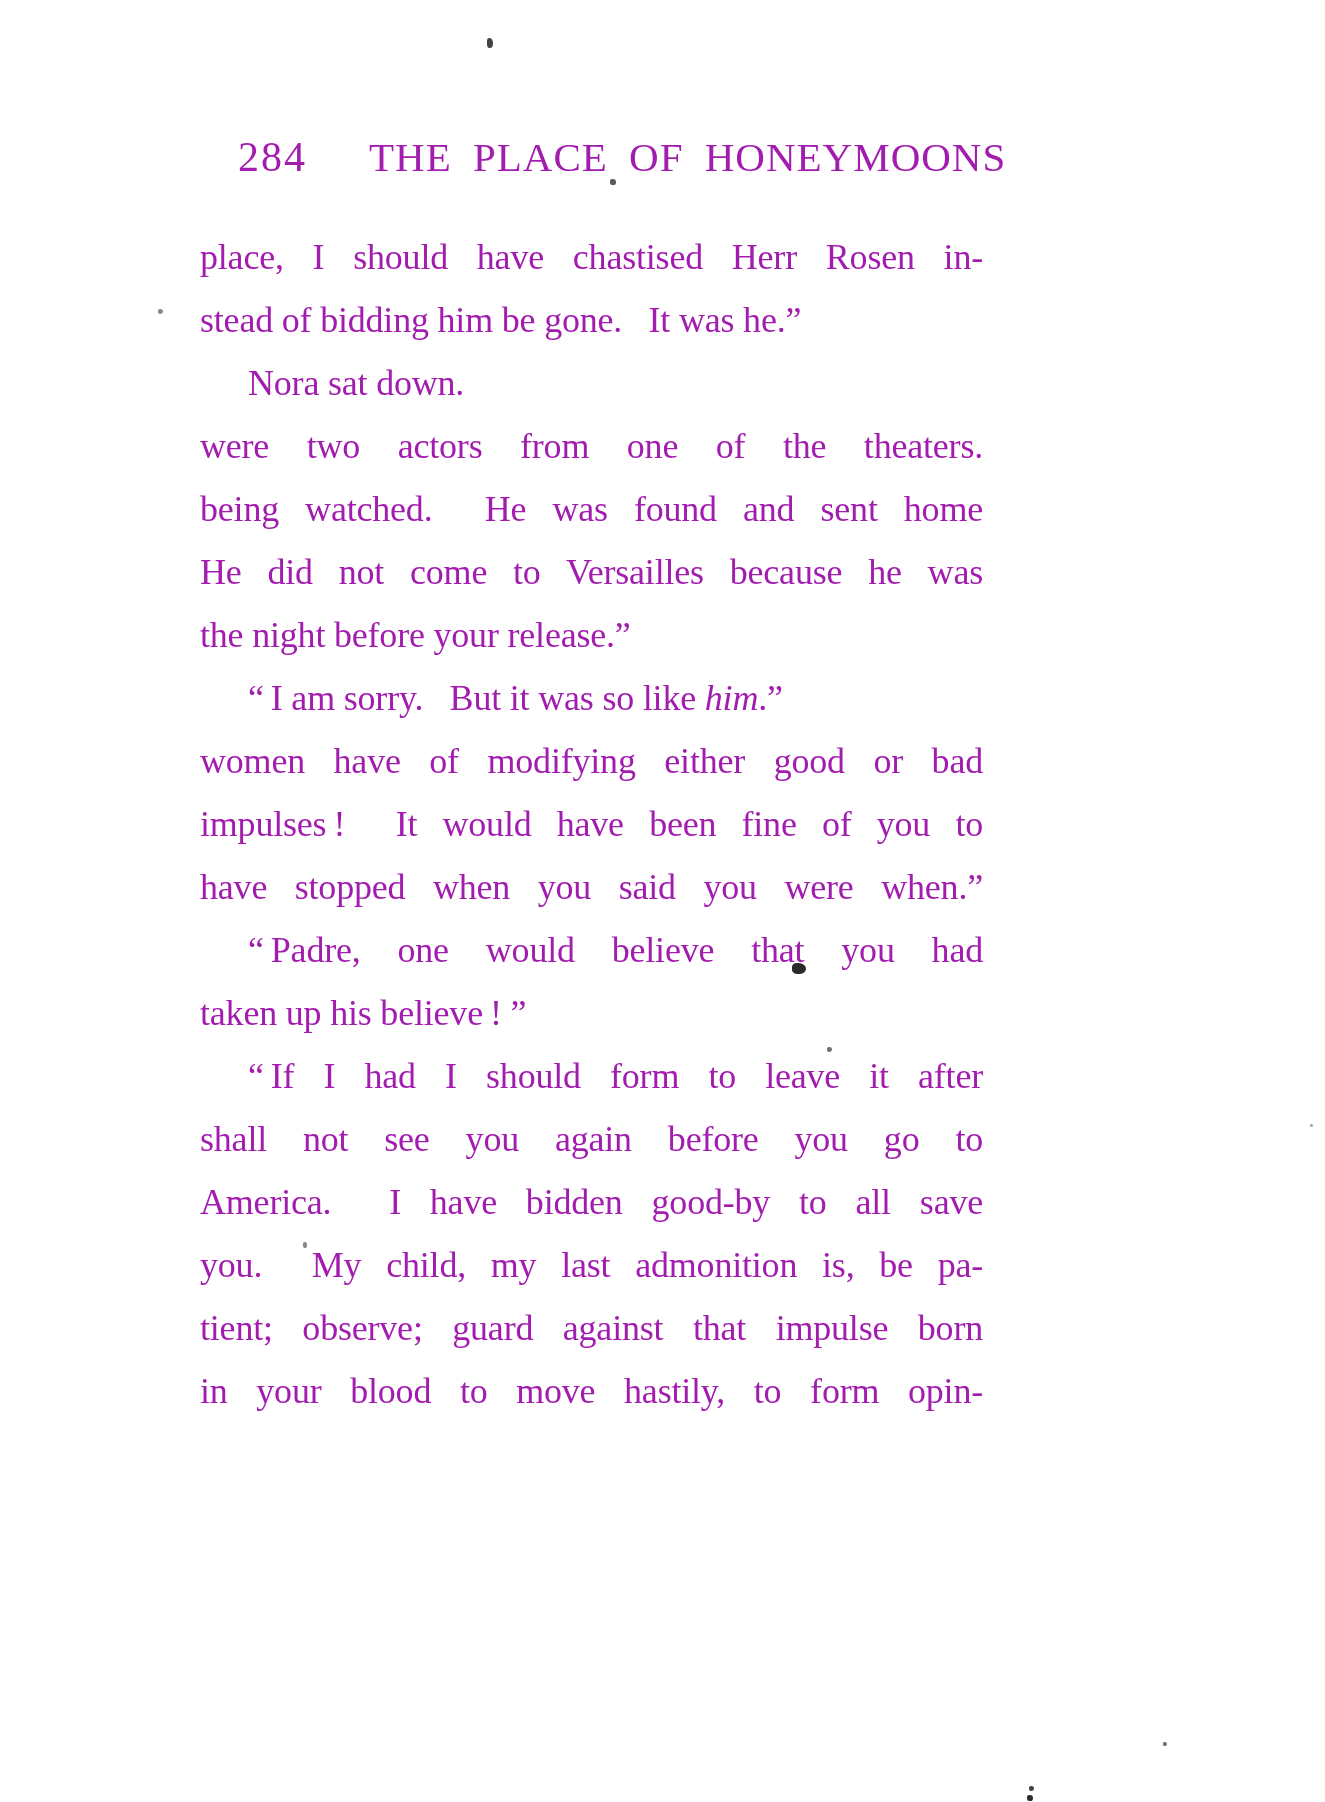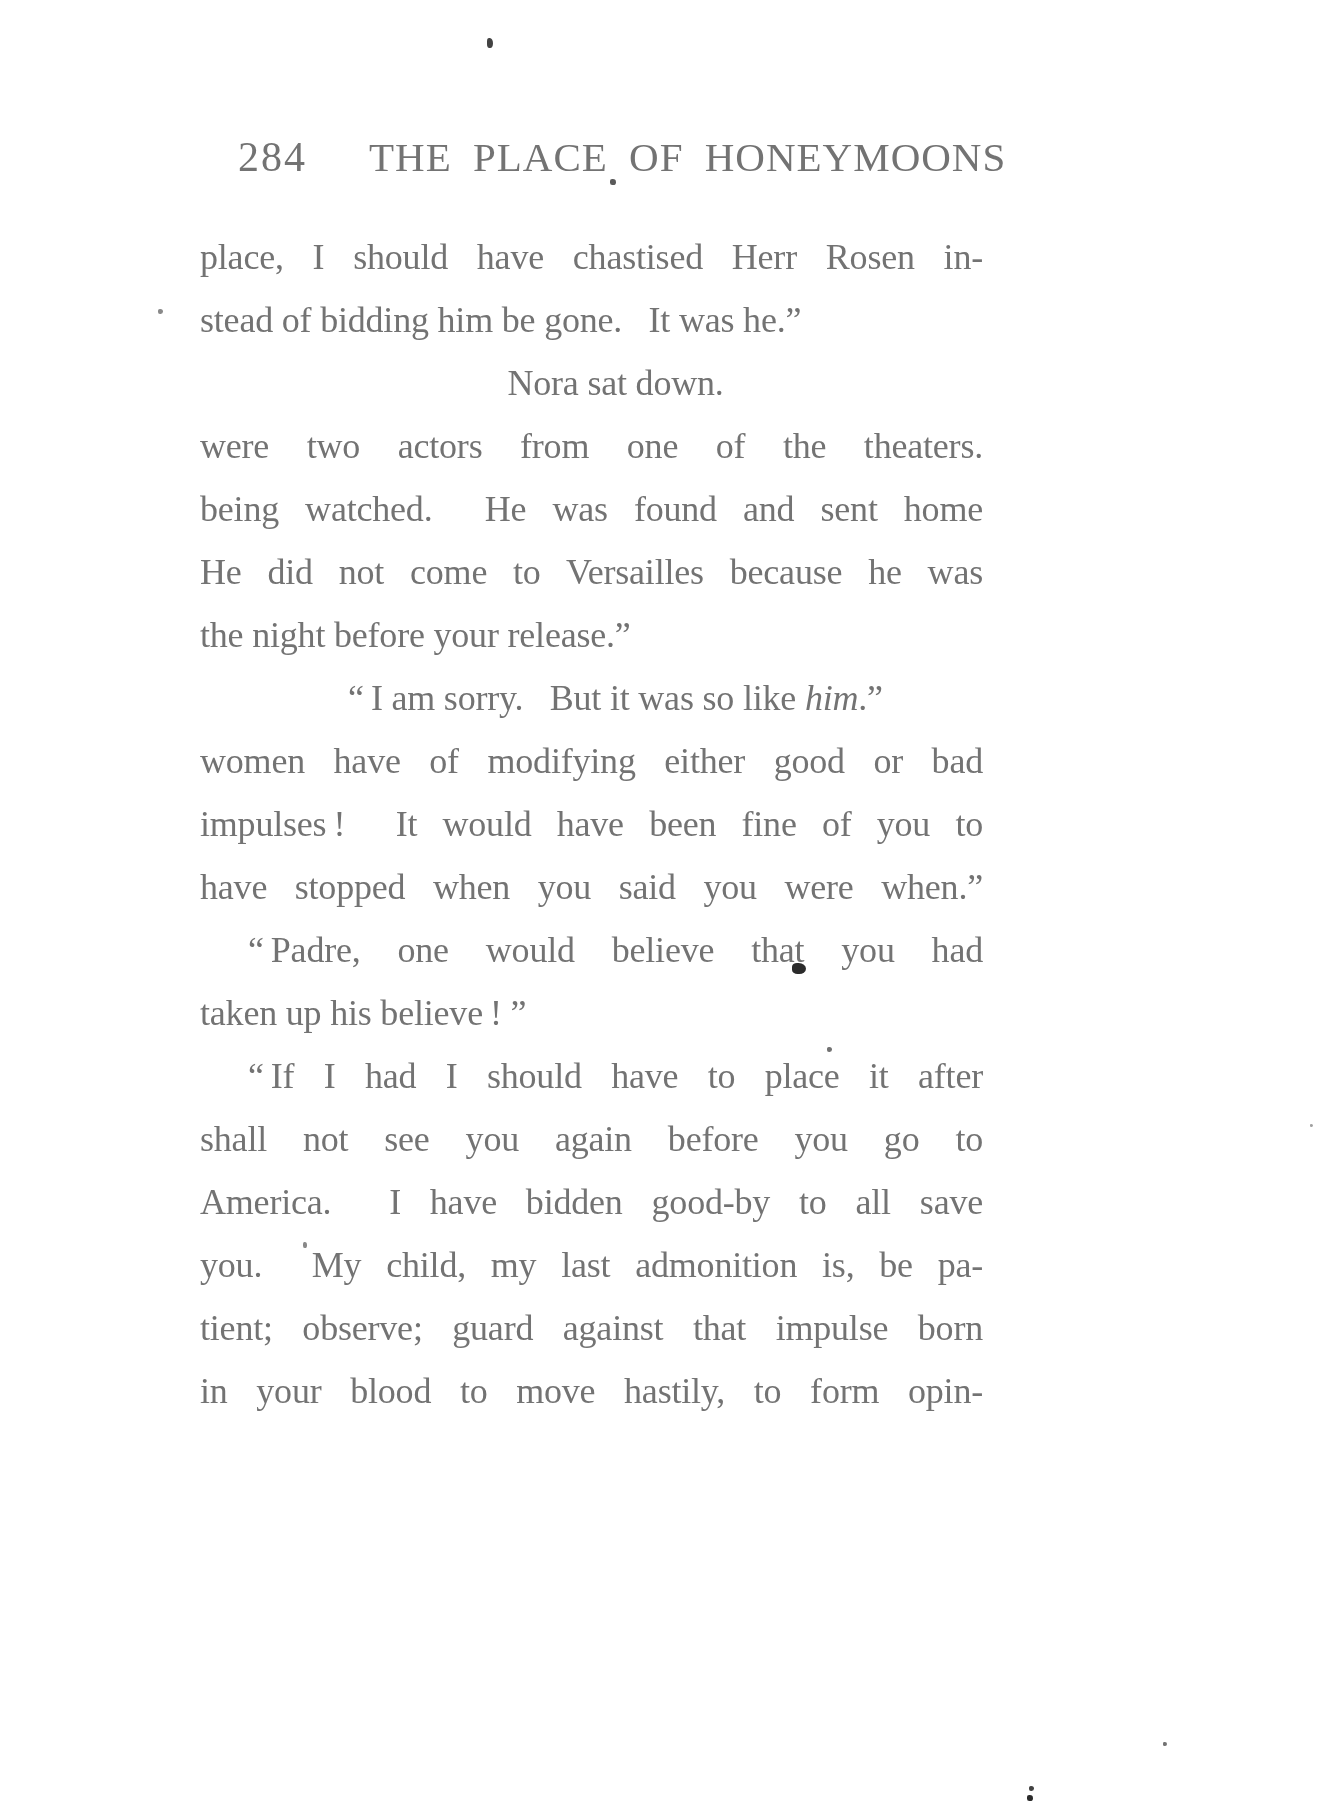--- a/index.html
+++ b/index.html
@@ -6,21 +6,21 @@
     margin: 0;
     padding: 0;
     background: #ffffff;
     font-family: "Liberation Serif", "DejaVu Serif", serif;
   }
   .page {
     position: relative;
     width: 1325px;
     height: 1802px;
     background: #ffffff;
-    color: #737373;
+    color: #a21caf;
     overflow: hidden;
   }
   .running-head {
     position: absolute;
     top: 134px;
     left: 208px;
     width: 783px;
     padding-left: 30px;
     box-sizing: border-box;
     white-space: nowrap;
@@ -49,21 +49,20 @@
     line-height: 63px;
     white-space: normal;
   }
   .line.just {
     text-align: justify;
     text-align-last: justify;
     text-justify: inter-word;
   }
   .line.indent {
     text-indent: 48px;
-    text-align: center;
   }
   .it {
     font-style: italic;
   }
   .speck {
     position: absolute;
     background: #141414;
     border-radius: 40% 60% 55% 45%;
   }
 </style>
@@ -84,21 +83,21 @@
       <div class="line just"><span>were two actors from one of the theaters.</span></div>
       <div class="line just"><span>being watched.&nbsp; He was found and sent home</span></div>
       <div class="line just"><span>He did not come to Versailles because he was</span></div>
       <div class="line"><span>the night before your release.”</span></div>
       <div class="line indent"><span>“ I am sorry.&nbsp;&nbsp; But it was so like </span><span class="it">him</span><span>.”</span></div>
       <div class="line just"><span>women have of modifying either good or bad</span></div>
       <div class="line just"><span>impulses !&nbsp; It would have been fine of you to</span></div>
       <div class="line just"><span>have stopped when you said you were when.”</span></div>
       <div class="line indent just"><span>“ Padre, one would believe that you had</span></div>
       <div class="line"><span>taken up his believe ! ”</span></div>
-      <div class="line indent just"><span>“ If I had I should have to place it after</span></div>
+      <div class="line indent just"><span>“ If I had I should form to leave it after</span></div>
       <div class="line just"><span>shall not see you again before you go to</span></div>
       <div class="line just"><span>America.&nbsp; I have bidden good-by to all save</span></div>
       <div class="line just"><span>you.&nbsp; My child, my last admonition is, be pa-</span></div>
       <div class="line just"><span>tient; observe; guard against that impulse born</span></div>
       <div class="line just"><span>in your blood to move hastily, to form opin-</span></div>
     </main>
 
   <div id="specks">
       <div class="speck" style="left: 487px; top: 38px; width: 6px; height: 10px; opacity: 0.8;"></div>
       <div class="speck" style="left: 610px; top: 179px; width: 6px; height: 6px; opacity: 0.7;"></div>

